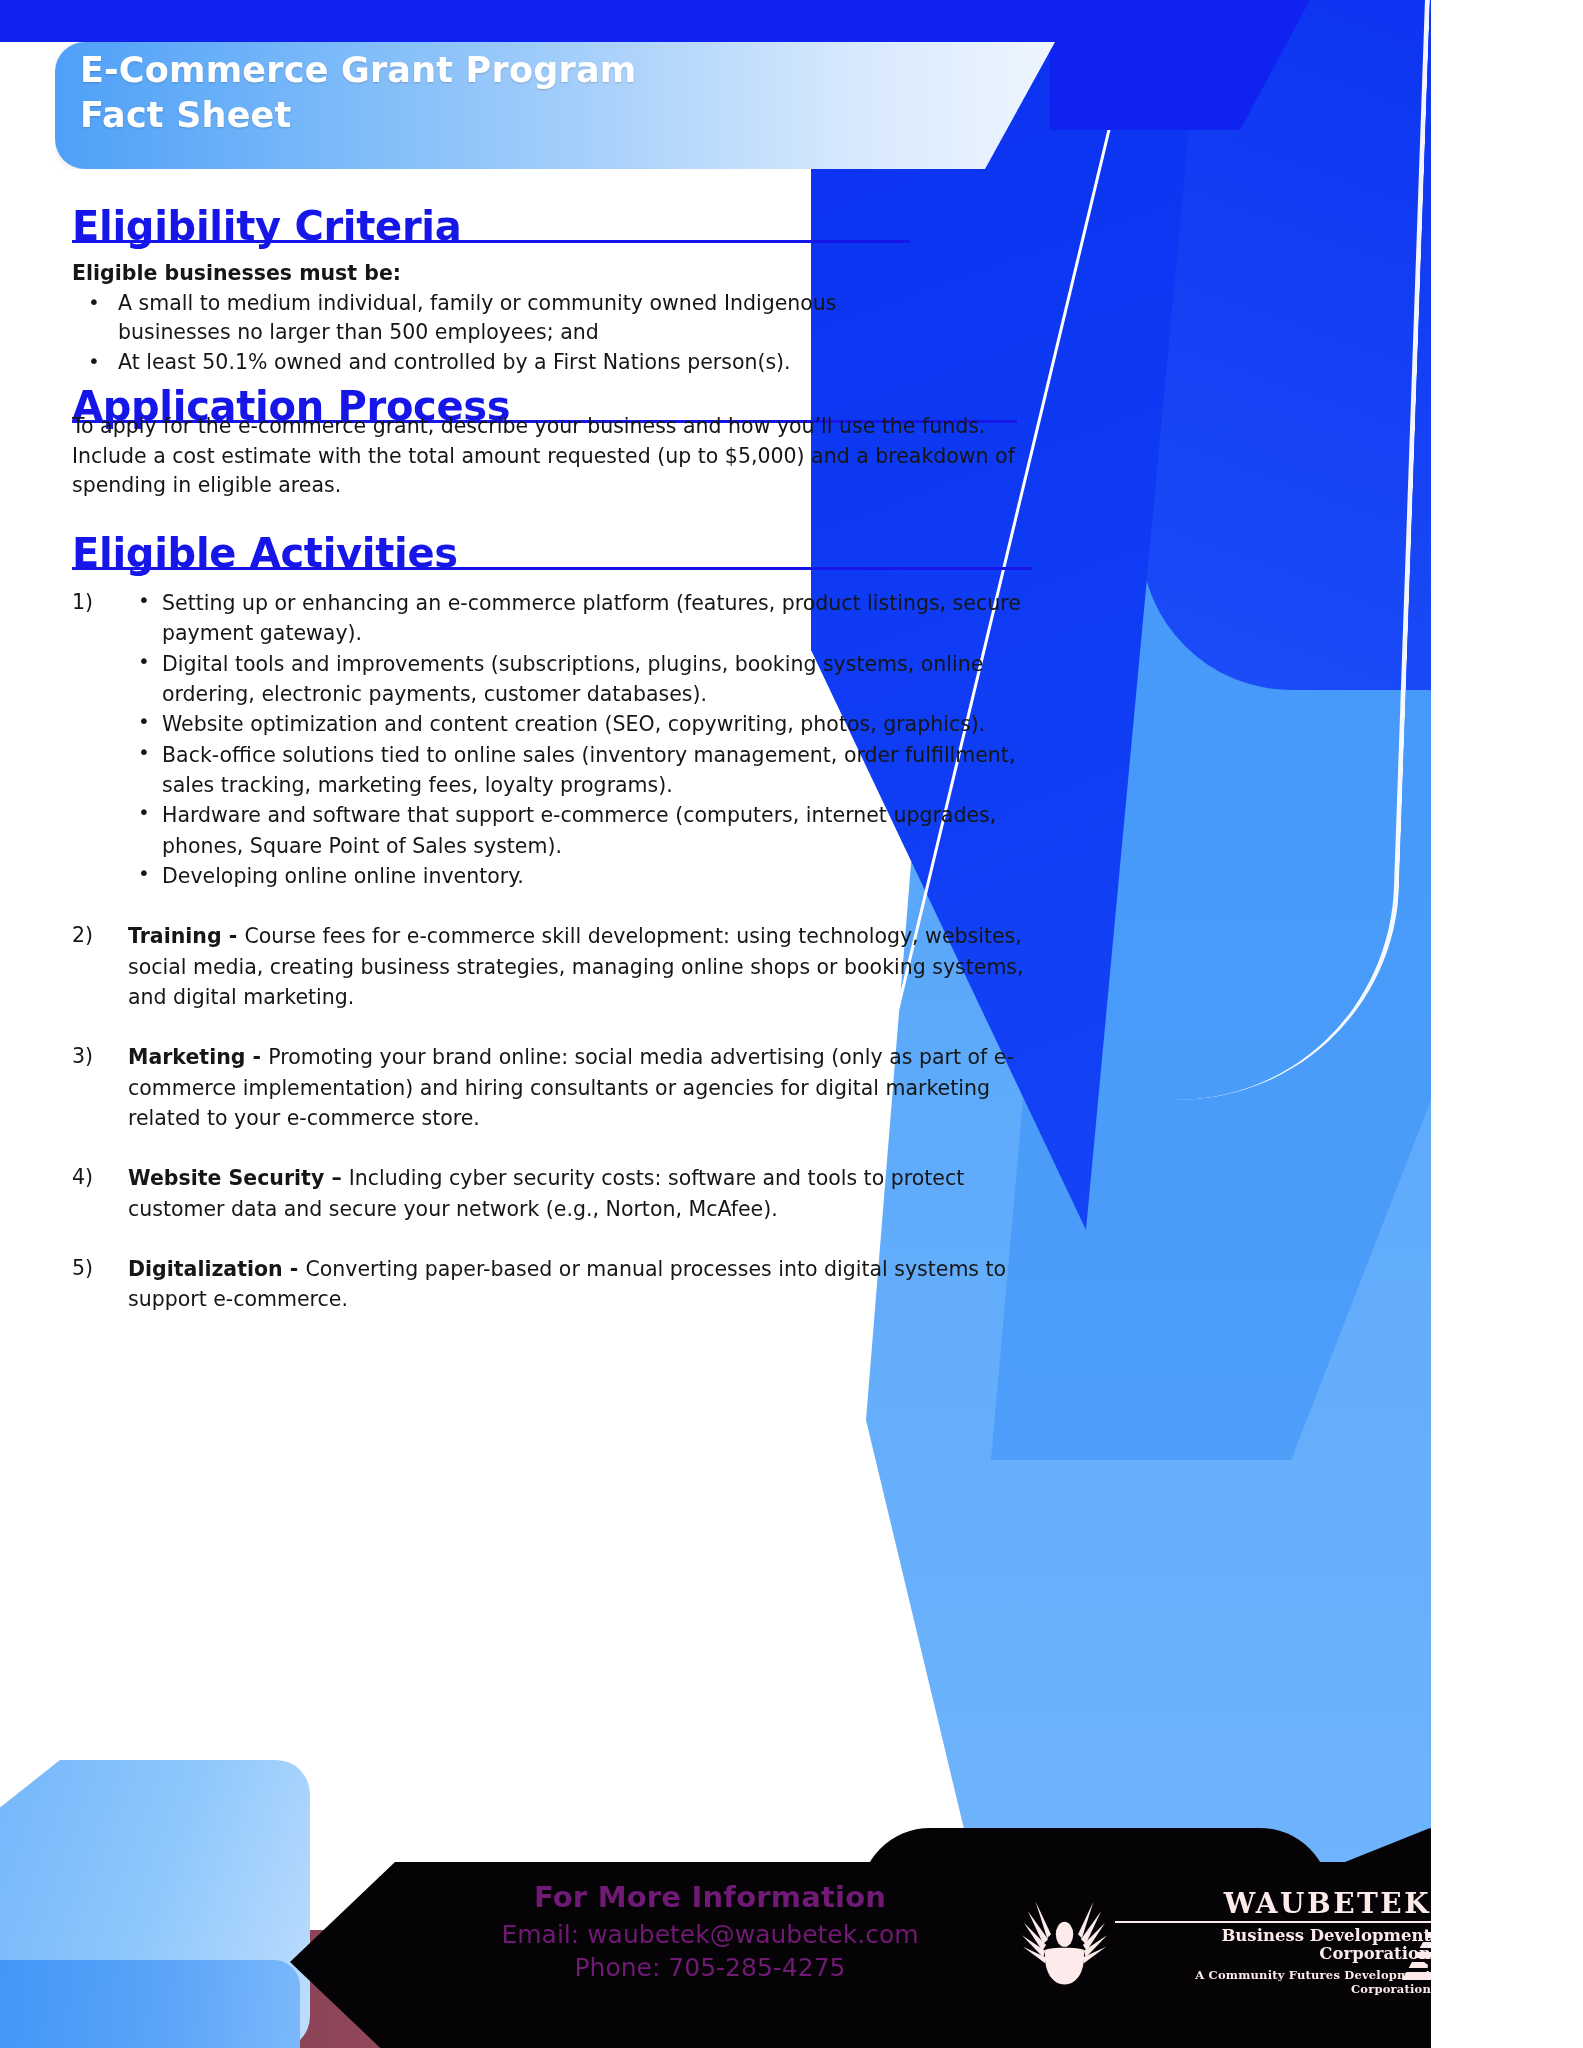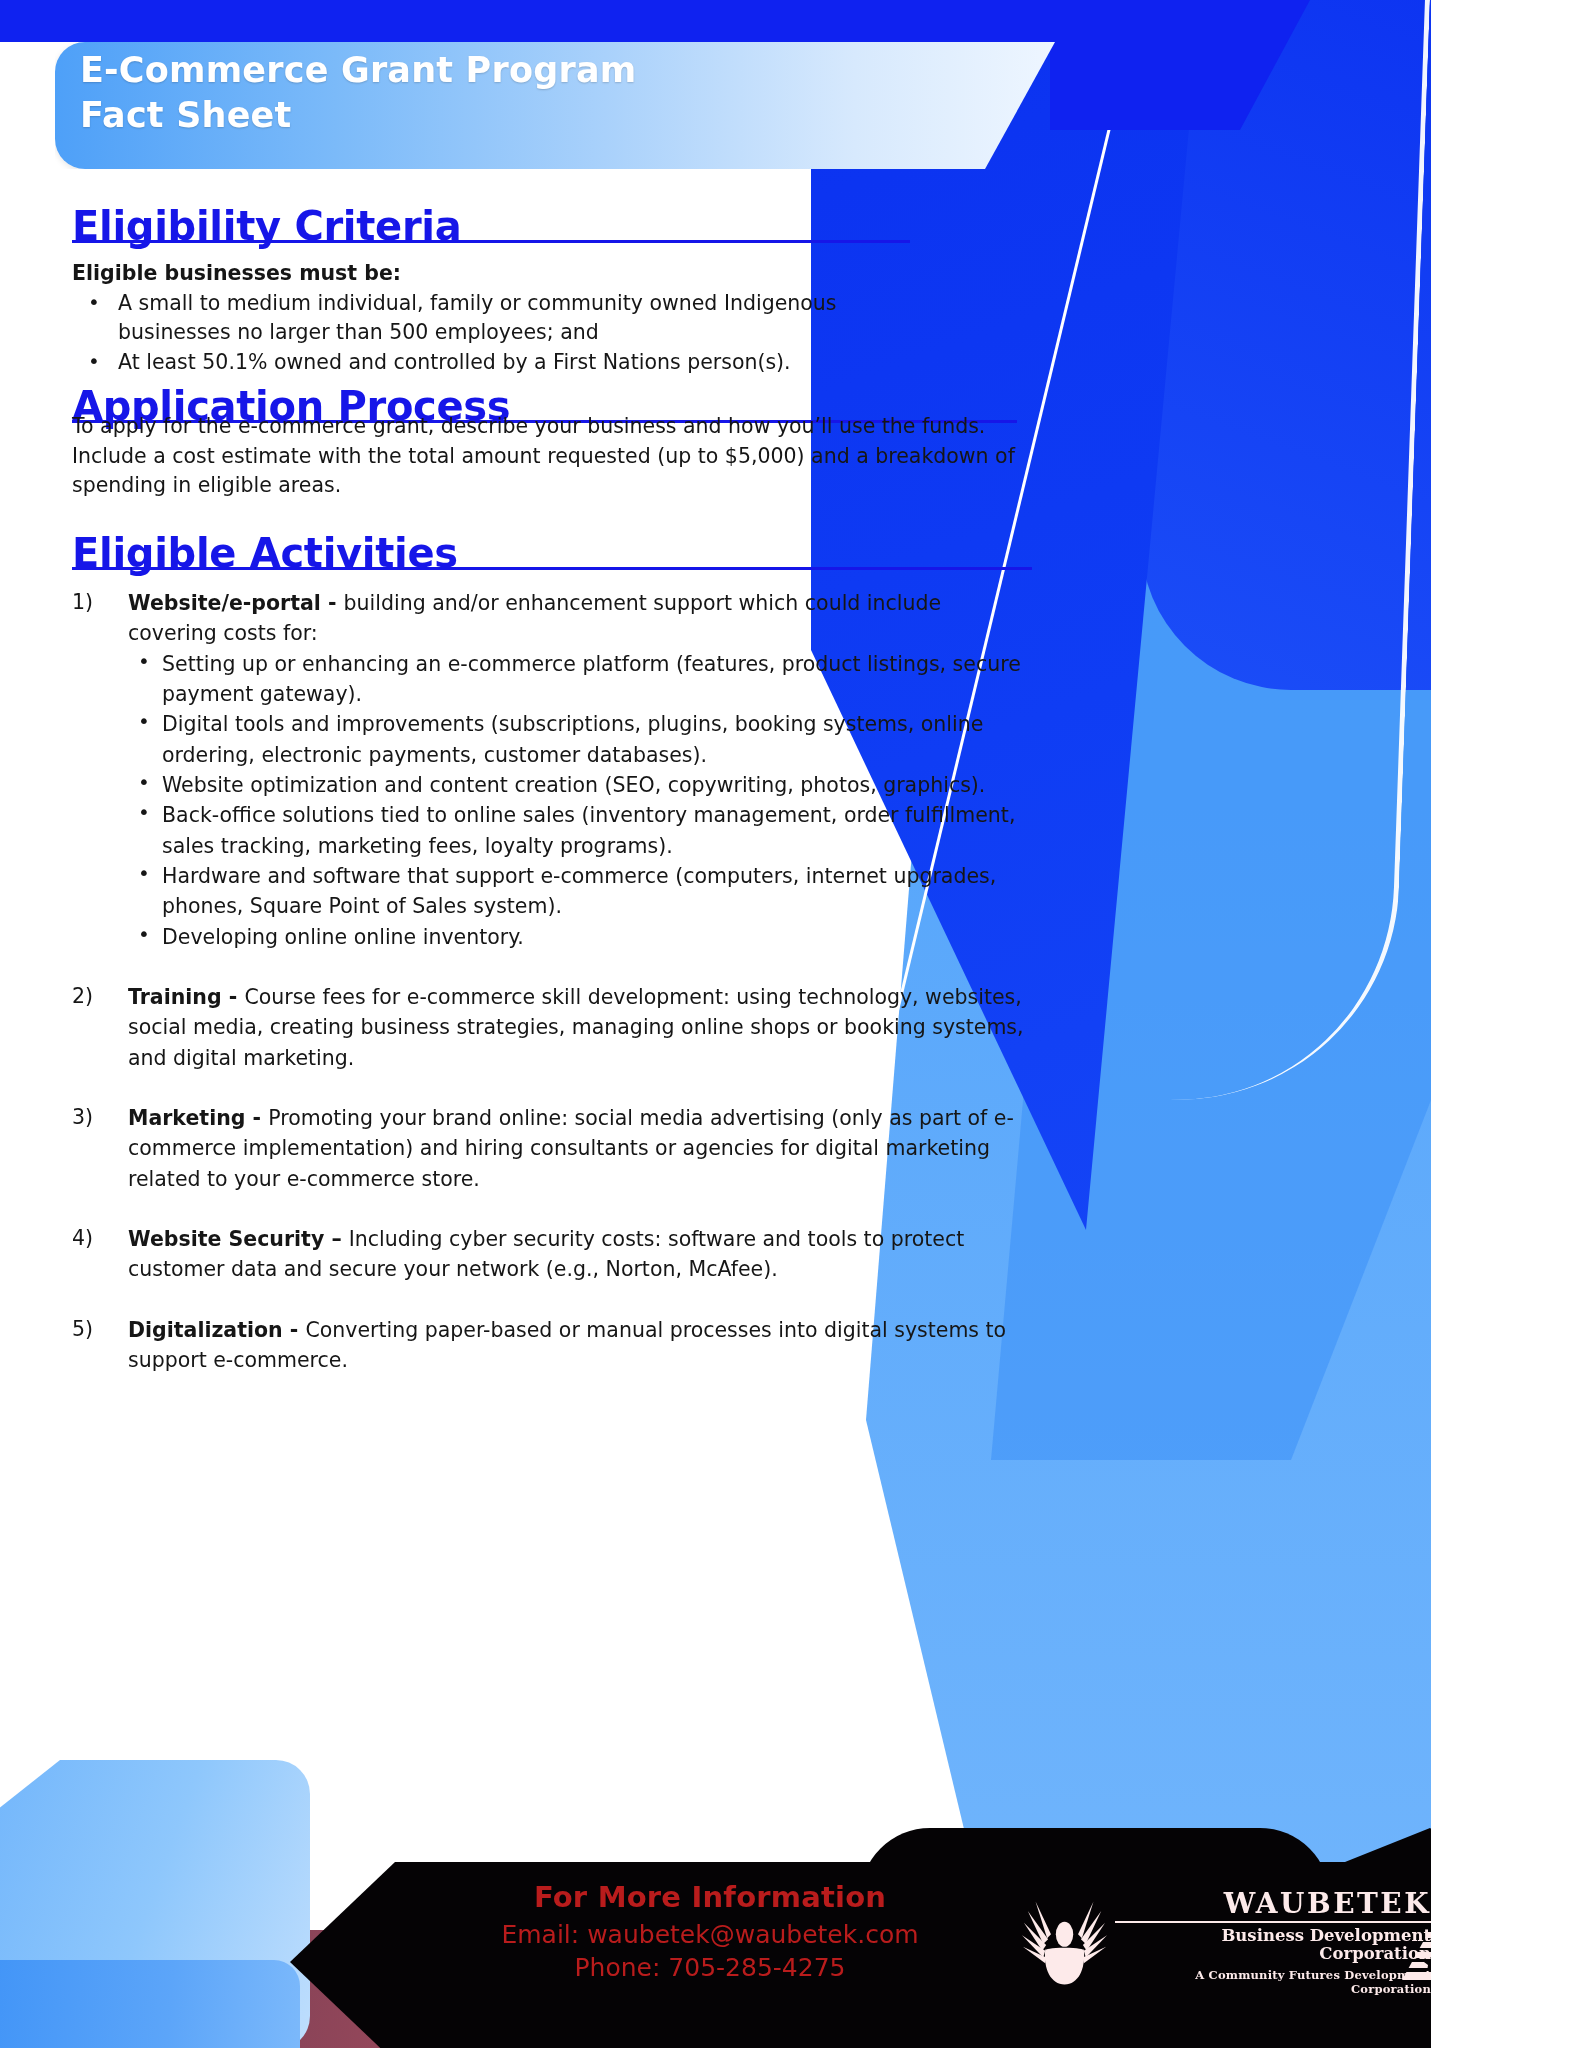--- a/index.html
+++ b/index.html
@@ -136,21 +136,21 @@
     clip-path:polygon(0 0,470px 0,470px 120px,0 120px);
   }
   .footer-notch{
     position:absolute;left:1330px;top:1828px;width:220px;height:230px;z-index:6;
     background:#050305;
     clip-path:polygon(0 40px, 100px 0, 220px 90px, 220px 230px, 0 230px);
     border-top-right-radius:40px;
   }
   .footer-text{
     position:absolute;left:400px;top:1880px;width:620px;z-index:7;
-    text-align:center;color:#b91c1c;
+    text-align:center;color:#701a75;
     font-family:"DejaVu Sans", sans-serif;
   }
   .footer-title{font-size:29px;font-weight:bold;margin-bottom:4px;letter-spacing:.2px;}
   .footer-line{font-size:25px;line-height:1.32;}
 
   
   .logo-wrap{position:absolute;left:1022px;top:1888px;z-index:7;display:flex;align-items:center;text-align:right;}
   .eagle{width:88px;height:110px;}
   .logo-text{margin-left:8px;color:#fdeaea;font-family:"DejaVu Serif", serif;}
   .logo-name{font-size:28px;font-weight:bold;letter-spacing:2.5px;line-height:1;}
@@ -201,21 +201,20 @@
     <div class="body-text" style="left:72px;top:412px;width:952px;">To apply for the e-commerce grant, describe your business and how you’ll use the funds. Include a cost estimate with the total amount requested (up to $5,000) and a breakdown of spending in eligible areas.</div>
 
     <div class="sec-head" style="left:72px;top:530px;">Eligible Activities</div>
     <div class="sec-rule" style="left:72px;top:567px;width:960px;"></div>
 
     <div class="body-text" style="left:72px;top:588px;width:960px;line-height:1.48;">
       <ol class="numlist">
 
         <li style="margin-bottom:30px;">
           <span class="num">1)</span>
-          <span><span class="bold-lead">Website/e-portal - </span><span>building and/or enhancement support which could include covering costs for:</span></span>
           <ul class="sub">
             <li><span class="bullet">•</span><span>Setting up or enhancing an e-commerce platform (features, product listings, secure payment gateway).</span></li>
             <li><span class="bullet">•</span><span>Digital tools and improvements (subscriptions, plugins, booking systems, online ordering, electronic payments, customer databases).</span></li>
             <li><span class="bullet">•</span><span>Website optimization and content creation (SEO, copywriting, photos, graphics).</span></li>
             <li><span class="bullet">•</span><span>Back-office solutions tied to online sales (inventory management, order fulfillment, sales tracking, marketing fees, loyalty programs).</span></li>
             <li><span class="bullet">•</span><span>Hardware and software that support e-commerce (computers, internet upgrades, phones, Square Point of Sales system).</span></li>
             <li><span class="bullet">•</span><span>Developing online online inventory.</span></li>
           </ul>
         </li>
 

